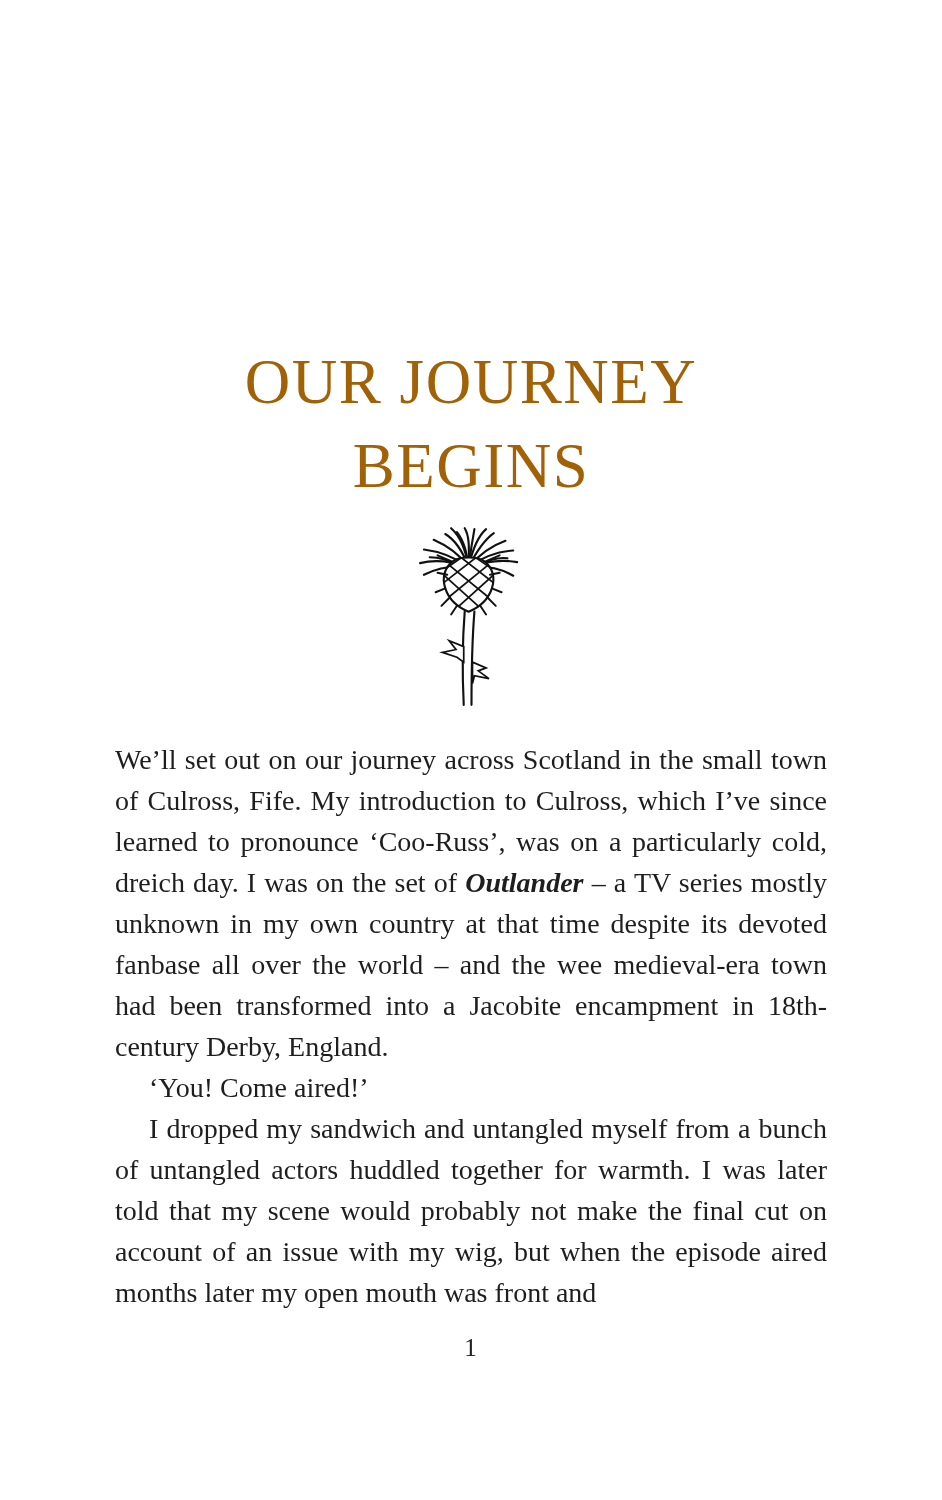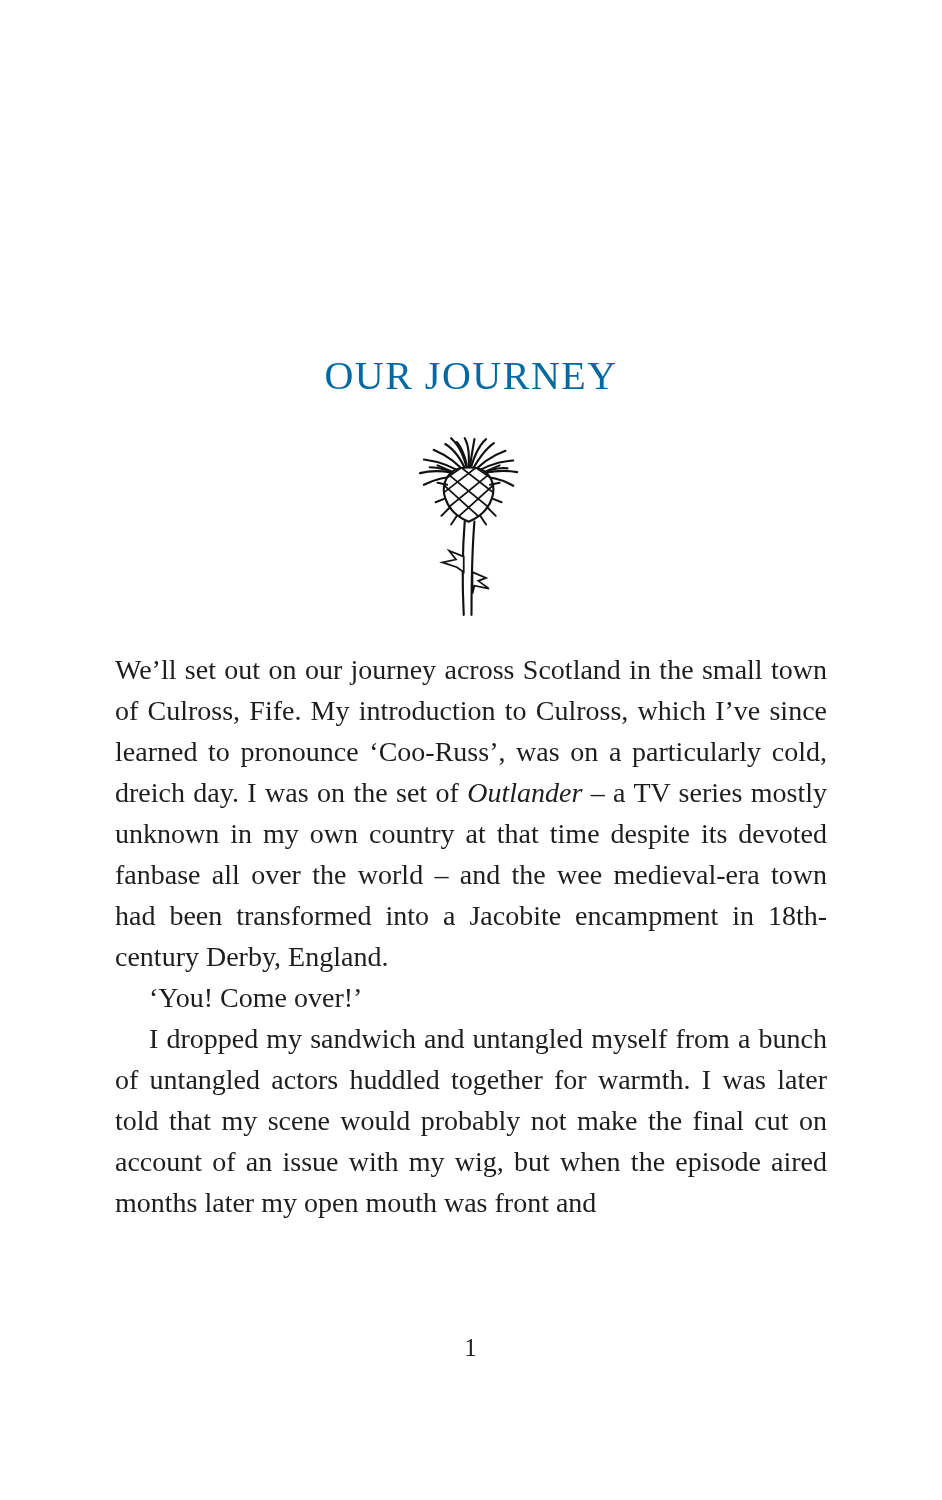--- a/index.html
+++ b/index.html
@@ -12,66 +12,67 @@
     width: 942px;
     height: 1500px;
     background: #ffffff;
     color: #1e1e1e;
     font-family: "Liberation Serif", "DejaVu Serif", serif;
     box-sizing: border-box;
     padding-top: 330px;
     overflow: hidden;
   }
   .chapter-title {
-    margin: 4px;
+    margin: 10px;
     text-align: center;
     font-weight: normal;
-    font-size: 40px;
+    font-size: 63px;
     line-height: 84px;
     letter-spacing: 1.5px;
-    color: #0369a1;
+    color: #a16207;
   }
   .title-line { display: block; }
   .illustration {
     margin: 16px auto 0 auto;
     width: 165px;
     height: 185px;
   }
   .illustration svg { display: block; }
   .text-block {
     width: 712px;
     margin: 30px auto 0 auto;
     font-size: 28px;
     line-height: 41px;
     text-align: justify;
     color: #1e1e1e;
   }
   .para { margin: 0; }
   .para.indent { text-indent: 34px; }
-  .para em { font-style: italic; }
+  .para em { font-style: italic; font-weight: bold; }
   .page-footer {
     position: absolute;
     left: 0;
     top: 1334px;
     width: 100%;
     text-align: center;
   }
   .page-number {
     font-size: 25px;
     letter-spacing: 1px;
     color: #222222;
   }
 </style>
 </head>
 <body>
 
 <div class="page">
 
   <h1 class="chapter-title">
     <span class="title-line">OUR JOURNEY</span>
+    <span class="title-line">BEGINS</span>
   </h1>
 
   <div class="illustration">
     <svg width="165" height="185" viewBox="0 0 170 190" xmlns="http://www.w3.org/2000/svg">
       <g stroke="#111111" stroke-width="2.2" fill="none" stroke-linecap="round">
         <path d="M82 44 C80 30 78 18 70 8"></path>
         <path d="M82 44 C84 28 86 16 88 5"></path>
         <path d="M82 44 C76 28 68 16 58 10"></path>
         <path d="M82 44 C90 28 98 16 108 9"></path>
         <path d="M82 44 C72 30 60 22 46 16"></path>
@@ -120,21 +121,21 @@
         <path d="M78 90 C76 115 75 145 77 186" stroke-width="2.2"></path>
         <path d="M88 90 C86 115 85 145 85 186" stroke-width="2.2"></path>
         <path d="M77 126 L62 120 L69 129 L55 132 L70 137 L77 142 Z" fill="#ffffff" stroke-width="1.8"></path>
         <path d="M86 142 L100 148 L92 151 L103 159 L88 156 L86 164 Z" fill="#ffffff" stroke-width="1.8"></path>
       </g>
     </svg>
   </div>
 
   <div class="text-block">
     <p class="para"><span>We’ll set out on our journey across Scotland in the small town of Culross, Fife. My introduction to Culross, which I’ve since learned to pronounce ‘Coo-Russ’, was on a particularly cold, dreich day. I was on the set of </span><em>Outlander</em><span> – a TV series mostly unknown in my own country at that time despite its devoted fanbase all over the world – and the wee medieval-era town had been transformed into a Jacobite encampment in 18th-century Derby, England.</span></p>
-    <p class="para indent">‘You! Come over!’</p>
+    <p class="para indent">‘You! Come aired!’</p>
     <p class="para indent">I dropped my sandwich and untangled myself from a bunch of untangled actors huddled together for warmth. I was later told that my scene would probably not make the final cut on account of an issue with my wig, but when the episode aired months later my open mouth was front and</p>
   </div>
 
   <div class="page-footer">
     <span class="page-number">1</span>
   </div>
 
 </div>
 
 </body></html>

